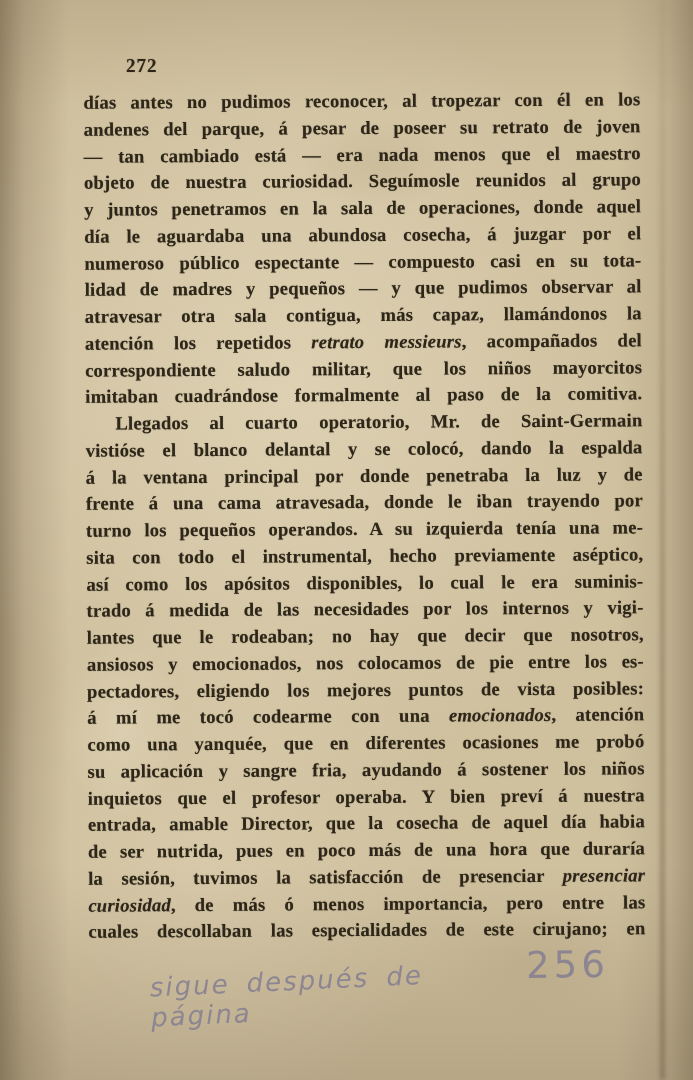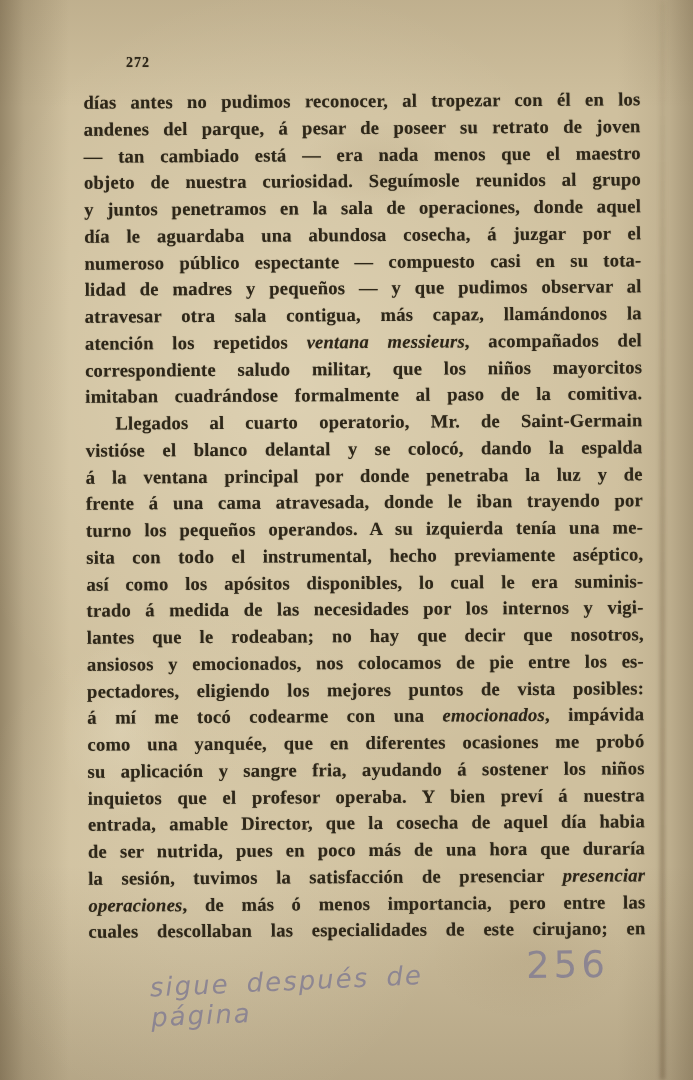--- a/index.html
+++ b/index.html
@@ -22,21 +22,21 @@
   }
   
   .page-edge-line{
     position:absolute; top:0; right:28px; width:5px; height:1080px;
     background:linear-gradient(to bottom, rgba(86,66,40,0.05), rgba(86,66,40,0.30) 55%, rgba(86,66,40,0.38));
     filter:blur(2px);
     pointer-events:none;
   }
   .page-number{
     position:absolute; left:126px; top:55px;
-    font-size:14px; font-weight:bold; letter-spacing:1px;
+    font-size:19px; font-weight:bold; letter-spacing:1px;
     color:var(--ink);
     text-shadow:0 0 1px rgba(46,39,25,0.55);
   }
   .text-block{
     position:absolute; left:86px; top:88px; width:557px;
     transform:rotate(-0.35deg);
     color:var(--ink);
   }
   .line{
     font-size:18.6px; font-weight:bold;
@@ -81,42 +81,42 @@
 <div class="text-block">
     <div class="line"><span>días antes no pudimos reconocer, al tropezar con él en los</span></div>
     <div class="line"><span>andenes del parque, á pesar de poseer su retrato de joven</span></div>
     <div class="line"><span>— tan cambiado está — era nada menos que el maestro</span></div>
     <div class="line"><span>objeto de nuestra curiosidad. Seguímosle reunidos al grupo</span></div>
     <div class="line"><span>y juntos penetramos en la sala de operaciones, donde aquel</span></div>
     <div class="line"><span>día le aguardaba una abundosa cosecha, á juzgar por el</span></div>
     <div class="line"><span>numeroso público espectante — compuesto casi en su tota-</span></div>
     <div class="line"><span>lidad de madres y pequeños — y que pudimos observar al</span></div>
     <div class="line"><span>atravesar otra sala contigua, más capaz, llamándonos la</span></div>
-    <div class="line"><span>atención los repetidos </span><span class="it">ventana messieurs</span><span>, acompañados del</span></div>
+    <div class="line"><span>atención los repetidos </span><span class="it">retrato messieurs</span><span>, acompañados del</span></div>
     <div class="line"><span>correspondiente saludo militar, que los niños mayorcitos</span></div>
     <div class="line"><span>imitaban cuadrándose formalmente al paso de la comitiva.</span></div>
     <div class="line indent"><span>Llegados al cuarto operatorio, Mr. de Saint-Germain</span></div>
     <div class="line"><span>vistióse el blanco delantal y se colocó, dando la espalda</span></div>
     <div class="line"><span>á la ventana principal por donde penetraba la luz y de</span></div>
     <div class="line"><span>frente á una cama atravesada, donde le iban trayendo por</span></div>
     <div class="line"><span>turno los pequeños operandos. A su izquierda tenía una me-</span></div>
     <div class="line"><span>sita con todo el instrumental, hecho previamente aséptico,</span></div>
     <div class="line"><span>así como los apósitos disponibles, lo cual le era suminis-</span></div>
     <div class="line"><span>trado á medida de las necesidades por los internos y vigi-</span></div>
     <div class="line"><span>lantes que le rodeaban; no hay que decir que nosotros,</span></div>
     <div class="line"><span>ansiosos y emocionados, nos colocamos de pie entre los es-</span></div>
     <div class="line"><span>pectadores, eligiendo los mejores puntos de vista posibles:</span></div>
-    <div class="line"><span>á mí me tocó codearme con una </span><span class="it">emocionados</span><span>, impávida</span></div>
+    <div class="line"><span>á mí me tocó codearme con una </span><span class="it">emocionados</span><span>, atención</span></div>
     <div class="line"><span>como una yanquée, que en diferentes ocasiones me probó</span></div>
     <div class="line"><span>su aplicación y sangre fria, ayudando á sostener los niños</span></div>
     <div class="line"><span>inquietos que el profesor operaba. Y bien preví á nuestra</span></div>
     <div class="line"><span>entrada, amable Director, que la cosecha de aquel día habia</span></div>
     <div class="line"><span>de ser nutrida, pues en poco más de una hora que duraría</span></div>
     <div class="line"><span>la sesión, tuvimos la satisfacción de presenciar </span><span class="it">presenciar</span></div>
-    <div class="line"><span class="it">operaciones</span><span>, de más ó menos importancia, pero entre las</span></div>
+    <div class="line"><span class="it">curiosidad</span><span>, de más ó menos importancia, pero entre las</span></div>
     <div class="line"><span>cuales descollaban las especialidades de este cirujano; en</span></div>
   </div>
 
 <div class="handwritten-note">
   <span>sigue después de página</span>
   <span class="note-number">256</span>
 </div>
 
 <div class="page-edge-line"></div>
 

